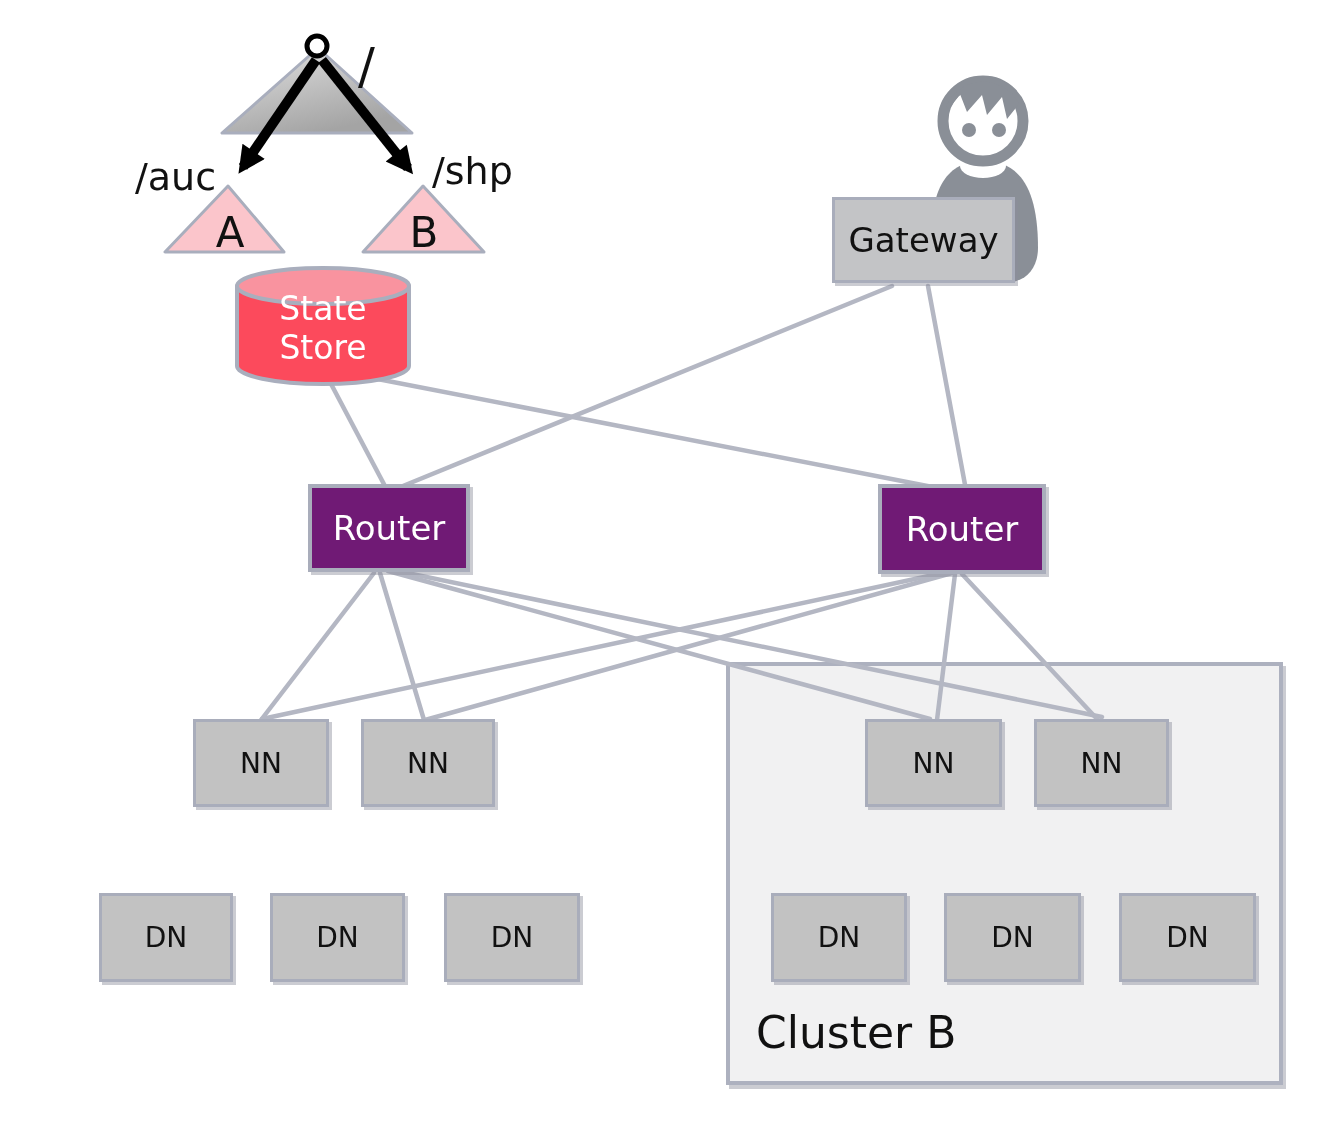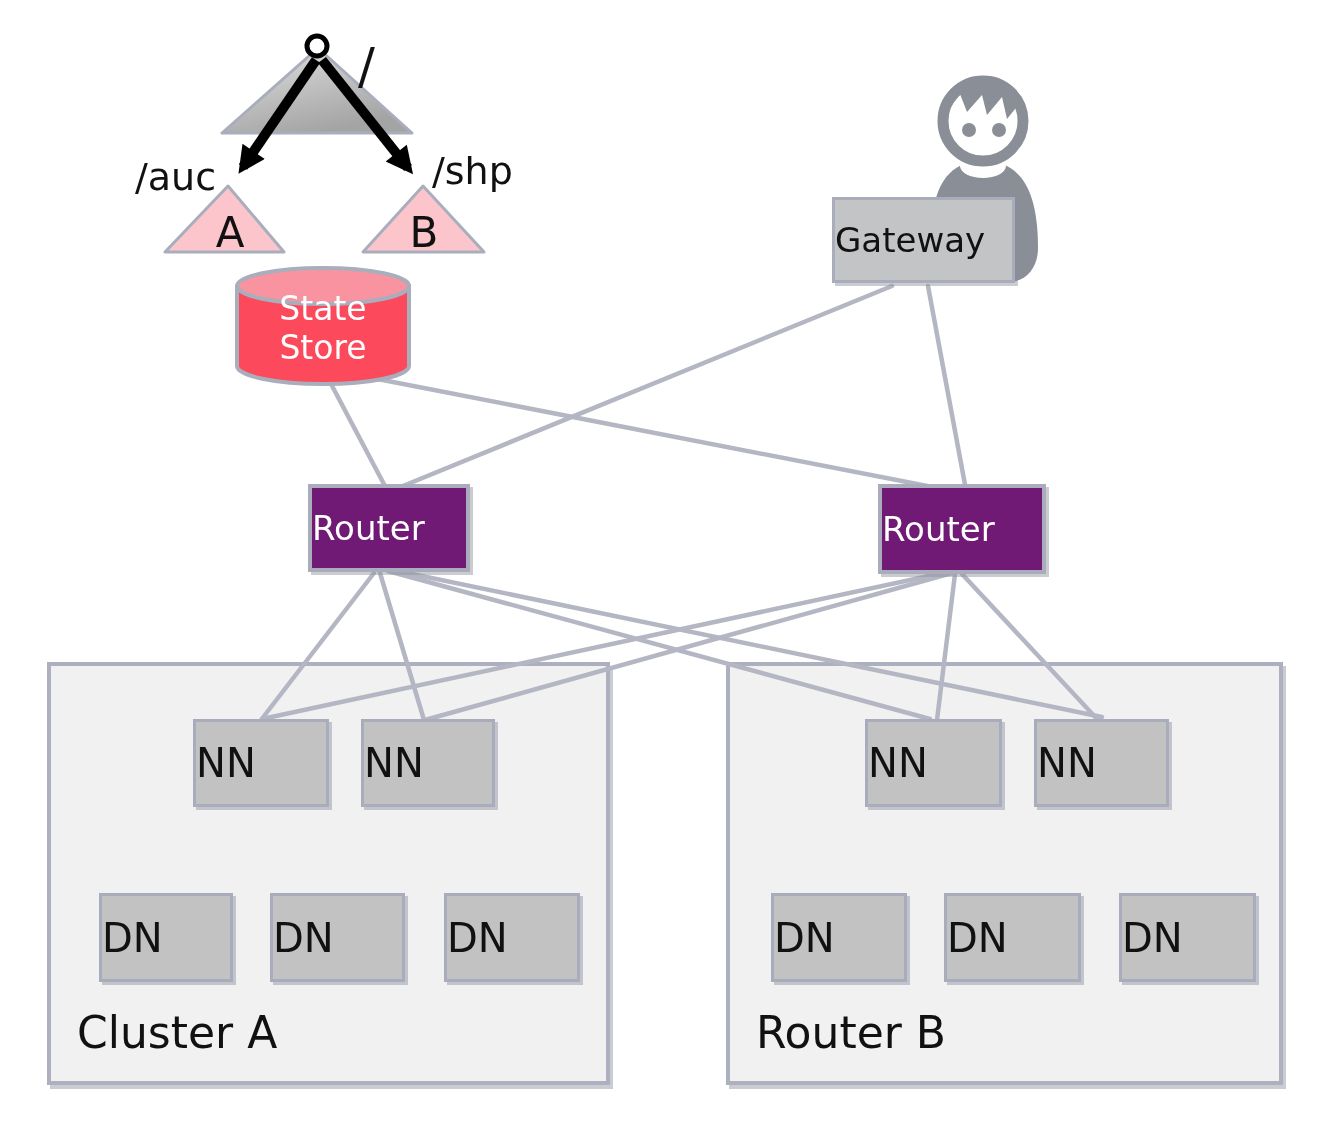--- a/index.html
+++ b/index.html
@@ -21,53 +21,50 @@
   }
   .cluster-label{
     position:absolute;left:26px;bottom:26px;
     font-size:44px;color:#111;line-height:1;
     white-space:nowrap;
   }
   svg.shapes{z-index:1;}
   .node{
     position:absolute;
     box-sizing:border-box;
-    display:flex;align-items:center;
+    display:flex;align-items:center;justify-content:center;
     z-index:2;
     box-shadow:3px 3px 0 rgba(140,143,155,0.45);
     color:#111;
   }
   .gray-node{
     background:#c2c2c2;
     border:3px solid #a9adbb;
-    font-size:40px;
+    font-size:28px;
   }
   .red-node{
     background:#701a75;
     border:4px solid #a9adbb;
     color:#ffffff;
     font-size:34px;
   }
   .gateway{
     background:#c3c4c6;
     border:3px solid #a9adbb;
     font-size:34px;
   }
   svg text{font-family:"DejaVu Sans","Liberation Sans",sans-serif;}
 </style>
 </head>
 <body>
 
 <div id="stage">
 
-  <div class="cluster" style="left:47px;top:662px;width:563px;height:423px;">
-    <span class="cluster-label">Cluster A</span>
-  </div>
   <div class="cluster" style="left:726px;top:662px;width:557px;height:423px;">
-    <span class="cluster-label">Router B</span>
+    <span class="cluster-label">Cluster B</span>
   </div>
 
   <svg class="layer shapes" viewBox="0 0 1326 1132">
     <defs>
       <linearGradient id="rootGrad" x1="0" y1="0" x2="0.5" y2="1">
         <stop offset="0" stop-color="#e2e2e2"></stop>
         <stop offset="1" stop-color="#a4a4a4"></stop>
       </linearGradient>
       <marker id="arrowhead" viewBox="0 0 10 10" refX="7" refY="5" markerWidth="3" markerHeight="2.7" orient="auto">
         <path d="M0,0 L10,5 L0,10 Z" fill="#000000"></path>

